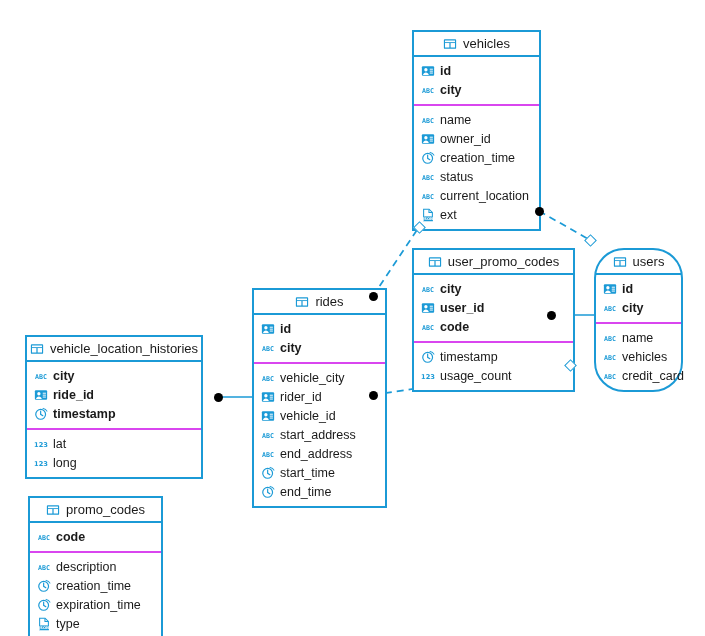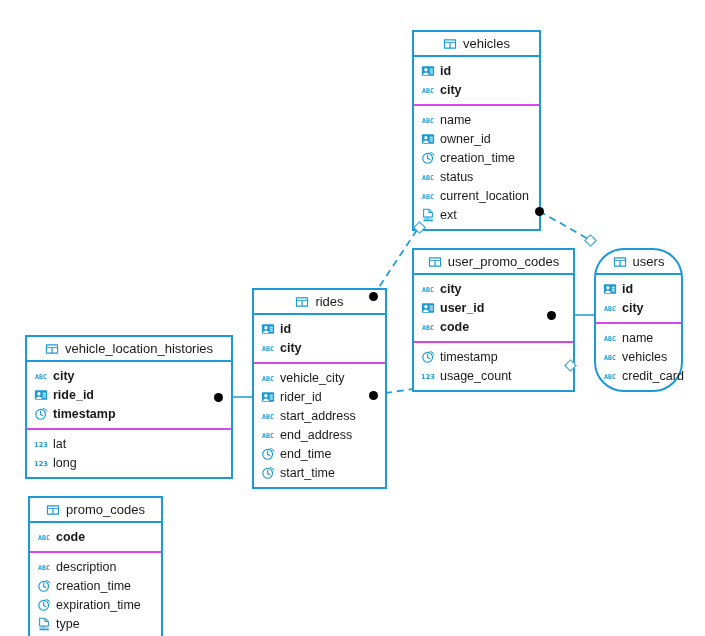--- a/index.html
+++ b/index.html
@@ -344,20 +344,33 @@
               <path d="M2.3 12.6c0.3-2 1.7-3 3.3-3s3 1 3.3 3z" fill="#fff"></path>
               <rect x="10" y="5.4" width="3.6" height="1.1" fill="#fff"></rect>
               <rect x="10" y="7.6" width="3.6" height="1.1" fill="#fff"></rect>
               <rect x="10" y="9.8" width="3.6" height="1.1" fill="#fff"></rect>
             </svg>
           </span>
           <span>rider_id</span>
         </div>
         <div class="row">
           <span class="ico-wrap">
+            <svg class="ico" viewBox="0 0 16 16" xmlns="http://www.w3.org/2000/svg">
+              <rect x="1" y="2.5" width="14" height="11" rx="1.2" fill="#1b9ad6"></rect>
+              <circle cx="5.6" cy="6.6" r="1.9" fill="#fff"></circle>
+              <path d="M2.3 12.6c0.3-2 1.7-3 3.3-3s3 1 3.3 3z" fill="#fff"></path>
+              <rect x="10" y="5.4" width="3.6" height="1.1" fill="#fff"></rect>
+              <rect x="10" y="7.6" width="3.6" height="1.1" fill="#fff"></rect>
+              <rect x="10" y="9.8" width="3.6" height="1.1" fill="#fff"></rect>
+            </svg>
+          </span>
+          <span>vehicle_id</span>
+        </div>
+        <div class="row">
+          <span class="ico-wrap">
             <svg class="ico" viewBox="0 0 20 14" xmlns="http://www.w3.org/2000/svg">
               <text x="10" y="11" text-anchor="middle" font-family="DejaVu Sans Mono, monospace" font-size="9.5" font-weight="bold" fill="#1b9ad6">ABC</text>
             </svg>
           </span>
           <span>start_address</span>
         </div>
         <div class="row">
           <span class="ico-wrap">
             <svg class="ico" viewBox="0 0 20 14" xmlns="http://www.w3.org/2000/svg">
               <text x="10" y="11" text-anchor="middle" font-family="DejaVu Sans Mono, monospace" font-size="9.5" font-weight="bold" fill="#1b9ad6">ABC</text>
@@ -366,35 +379,35 @@
           <span>end_address</span>
         </div>
         <div class="row">
           <span class="ico-wrap">
             <svg class="ico" viewBox="0 0 16 16" xmlns="http://www.w3.org/2000/svg">
               <circle cx="7.6" cy="8.4" r="5.6" fill="none" stroke="#1b9ad6" stroke-width="1.35"></circle>
               <path d="M7.6 4.8v3.6l2.5 1.6" fill="none" stroke="#1b9ad6" stroke-width="1.35" stroke-linecap="round"></path>
               <path d="M10.4 1.6c2 0.3 3.6 1.5 4.4 3.1" fill="none" stroke="#1b9ad6" stroke-width="1.2" stroke-linecap="round"></path>
             </svg>
           </span>
+          <span>start_time</span>
+        </div>
+        <div class="row">
+          <span class="ico-wrap">
+            <svg class="ico" viewBox="0 0 16 16" xmlns="http://www.w3.org/2000/svg">
+              <circle cx="7.6" cy="8.4" r="5.6" fill="none" stroke="#1b9ad6" stroke-width="1.35"></circle>
+              <path d="M7.6 4.8v3.6l2.5 1.6" fill="none" stroke="#1b9ad6" stroke-width="1.35" stroke-linecap="round"></path>
+              <path d="M10.4 1.6c2 0.3 3.6 1.5 4.4 3.1" fill="none" stroke="#1b9ad6" stroke-width="1.2" stroke-linecap="round"></path>
+            </svg>
+          </span>
           <span>end_time</span>
         </div>
-        <div class="row">
-          <span class="ico-wrap">
-            <svg class="ico" viewBox="0 0 16 16" xmlns="http://www.w3.org/2000/svg">
-              <circle cx="7.6" cy="8.4" r="5.6" fill="none" stroke="#1b9ad6" stroke-width="1.35"></circle>
-              <path d="M7.6 4.8v3.6l2.5 1.6" fill="none" stroke="#1b9ad6" stroke-width="1.35" stroke-linecap="round"></path>
-              <path d="M10.4 1.6c2 0.3 3.6 1.5 4.4 3.1" fill="none" stroke="#1b9ad6" stroke-width="1.2" stroke-linecap="round"></path>
-            </svg>
-          </span>
-          <span>start_time</span>
-        </div>
       </div>
     </div>
-    <div class="tbl" style="left: 25px; top: 335px; width: 208px;">
+    <div class="tbl" style="left: 25px; top: 335px; width: 178px;">
       <div class="tbl-title">
         <span>
           <svg class="ico" viewBox="0 0 16 16" xmlns="http://www.w3.org/2000/svg">
             <rect x="1" y="2.5" width="14" height="11" rx="1" fill="#1b9ad6"></rect>
             <rect x="2.3" y="4" width="11.4" height="1.9" fill="#fff"></rect>
             <rect x="2.3" y="6.9" width="5" height="5.1" fill="#fff"></rect>
             <rect x="8.7" y="6.9" width="5" height="5.1" fill="#fff"></rect>
           </svg>
         </span>
         <span>vehicle_location_histories</span>

